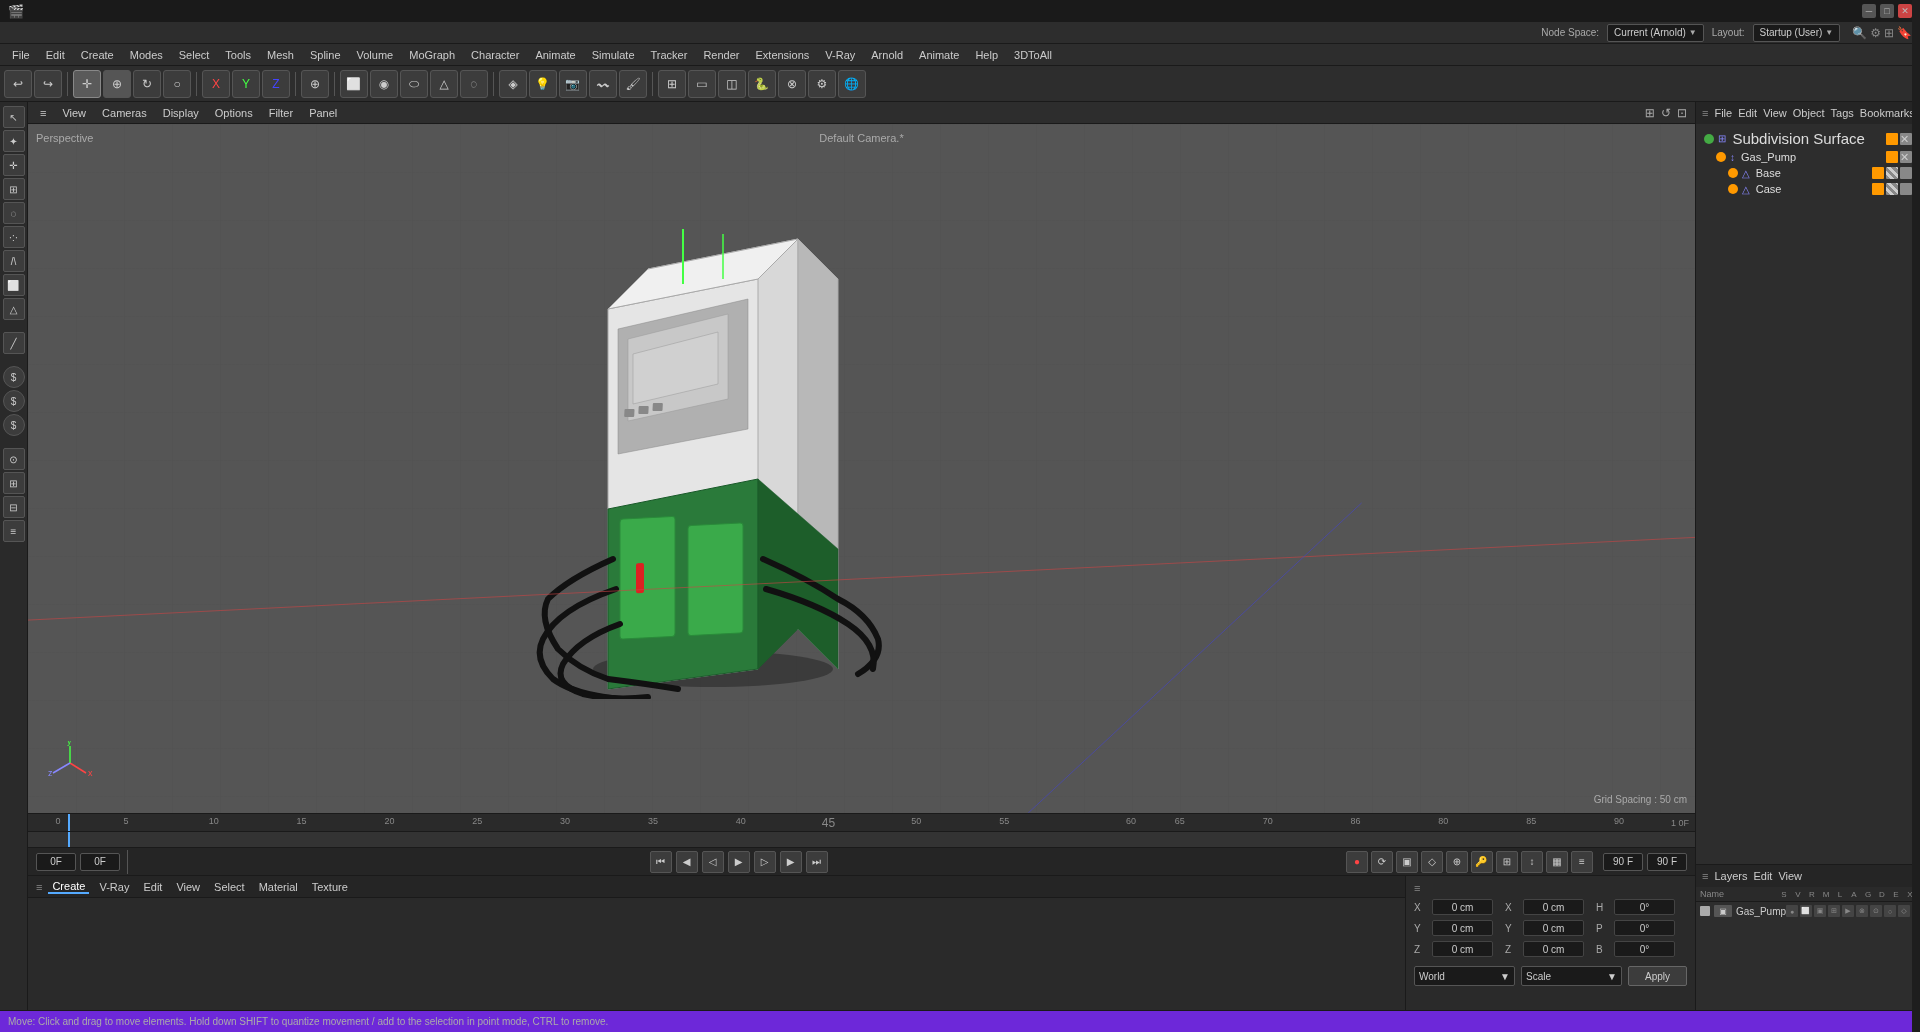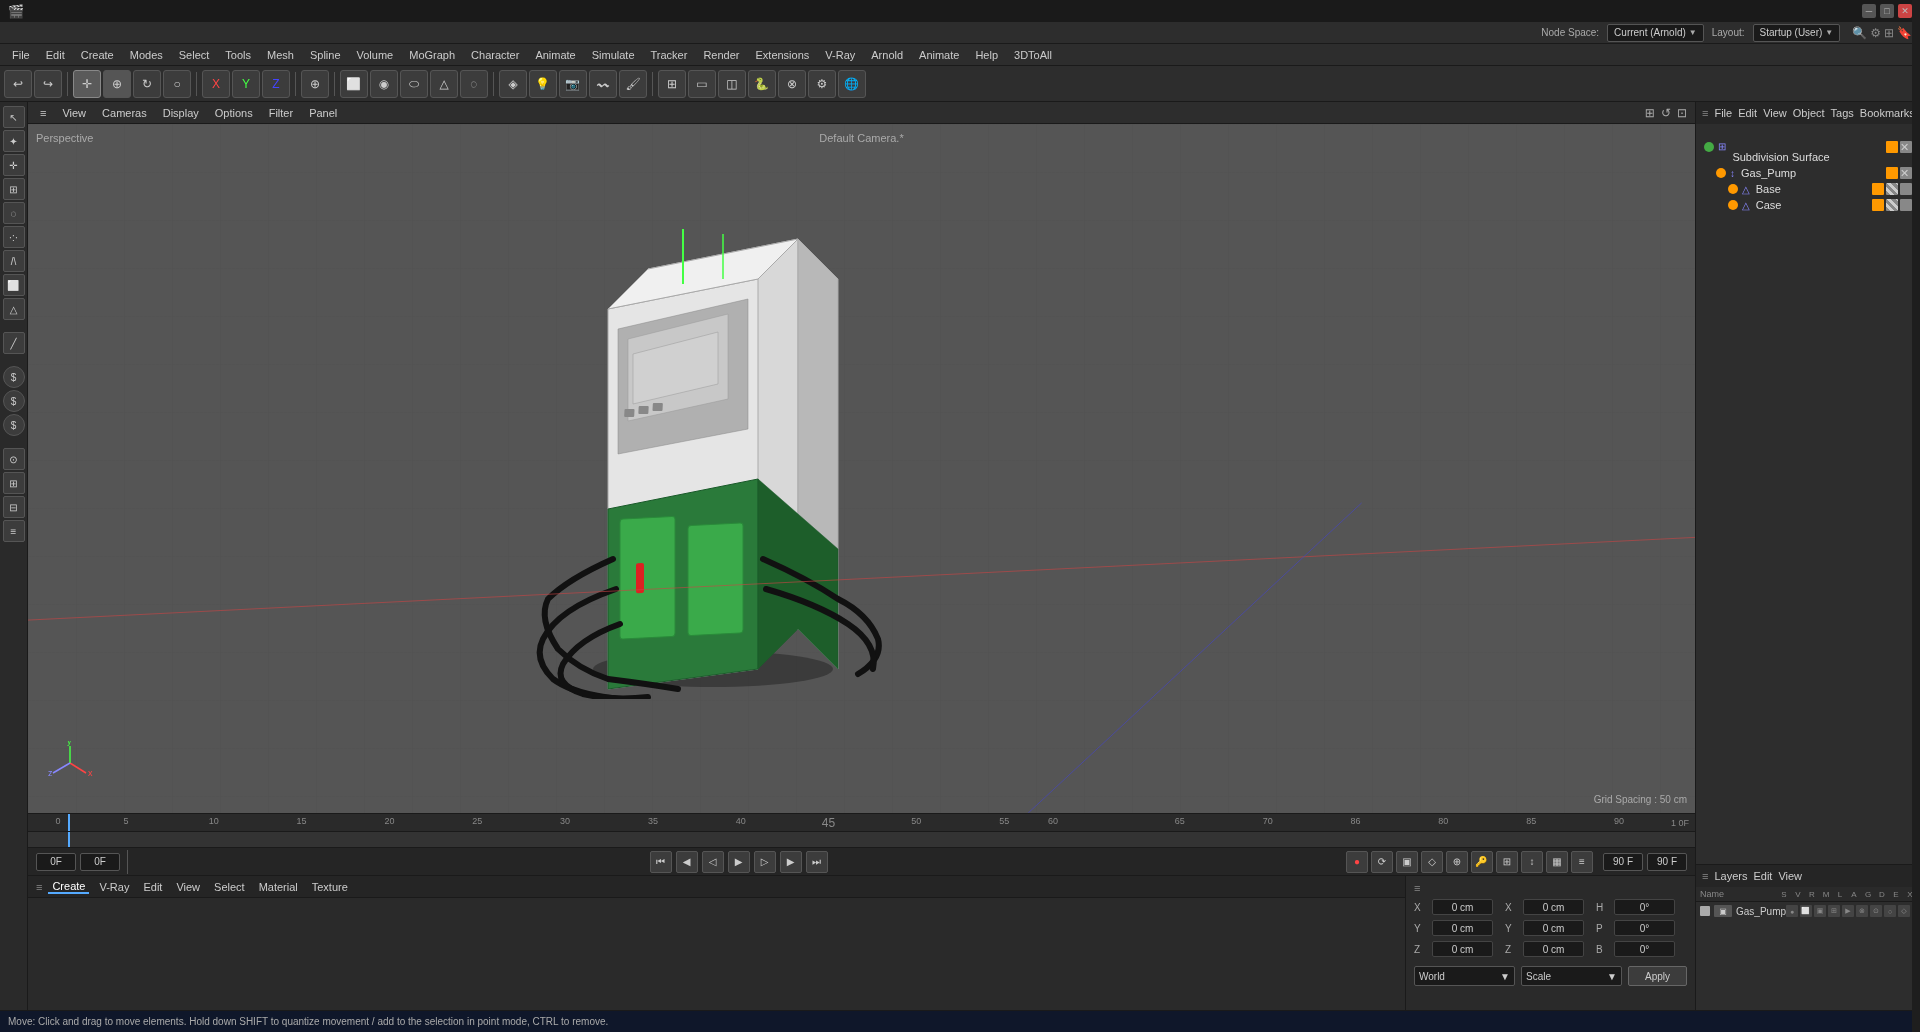--- a/index.html
+++ b/index.html
@@ -436,21 +436,21 @@
           <span style="font-size:9px;color:#888;flex:1;text-align:center;">10</span>
           <span style="font-size:9px;color:#888;flex:1;text-align:center;">15</span>
           <span style="font-size:9px;color:#888;flex:1;text-align:center;">20</span>
           <span style="font-size:9px;color:#888;flex:1;text-align:center;">25</span>
           <span style="font-size:9px;color:#888;flex:1;text-align:center;">30</span>
           <span style="font-size:9px;color:#888;flex:1;text-align:center;">35</span>
           <span style="font-size:9px;color:#888;flex:1;text-align:center;">40</span>
           <span style="font-size:12px;color:#888;flex:1;text-align:center;">45</span>
           <span style="font-size:9px;color:#888;flex:1;text-align:center;">50</span>
           <span style="font-size:9px;color:#888;flex:1;text-align:center;">55</span>
-          <span style="font-size:9px;color:#888;flex:1;text-align:left;">60</span>
+          <span style="font-size:9px;color:#888;flex:1;text-align:right;">60</span>
           <span style="font-size:9px;color:#888;flex:1;text-align:center;">65</span>
           <span style="font-size:9px;color:#888;flex:1;text-align:center;">70</span>
           <span style="font-size:9px;color:#888;flex:1;text-align:center;">86</span>
           <span style="font-size:9px;color:#888;flex:1;text-align:center;">80</span>
           <span style="font-size:9px;color:#888;flex:1;text-align:center;">85</span>
           <span style="font-size:9px;color:#888;flex:1;text-align:center;">90</span>
         </div>
         <div style="display:flex;align-items:center;gap:4px;margin-left:8px;">
           <span style="font-size:9px;color:#888;">1 0F</span>
         </div>
@@ -570,21 +570,21 @@
           <span class="panel-menu">View</span>
           <span class="panel-menu">Object</span>
           <span class="panel-menu">Tags</span>
           <span class="panel-menu">Bookmarks</span>
         </div>
         <div id="obj-tree" style="flex:1;padding:4px;overflow:auto;">
 
           <div class="obj-item" style="padding:2px 4px;">
             <div style="width:10px;height:10px;border-radius:50%;background:#4a4;flex-shrink:0;"></div>
             <span style="font-size:10px;color:#88f;margin-right:2px;">⊞</span>
-            <span style="font-size:11px;color:#ddd;margin-top:21px;">Subdivision Surface</span>
+            <span style="font-size:15px;color:#ddd;">Subdivision Surface</span>
             <div style="display:flex;gap:2px;margin-left:auto;">
               <div style="width:12px;height:12px;background:#f90;border-radius:1px;"></div>
               <div style="width:12px;height:12px;background:#888;border-radius:1px;">✕</div>
             </div>
           </div>
 
           <div class="obj-item" style="padding:2px 4px 2px 16px;">
             <div style="width:10px;height:10px;border-radius:50%;background:#f90;flex-shrink:0;"></div>
             <span style="font-size:10px;color:#88f;margin-right:2px;">↕</span>
             <span style="font-size:11px;color:#ddd;">Gas_Pump</span>
@@ -660,17 +660,17 @@
             <div style="width:12px;height:12px;background:#444;border-radius:1px;display:flex;align-items:center;justify-content:center;font-size:7px;color:#888;cursor:pointer;">✕</div>
           </div>
         </div>
       </div>
 
       <div style="position:absolute;right:0;top:0;width:8px;height:100%;background:#1e1e1e;"></div>
 
     </div>
   </div>
 
-  <div id="bottom-status" style="height:22px;background:#0f172a;display:flex;align-items:center;padding:0 8px;font-size:10px;color:#aaa;border-top:1px solid #1a1a1a;flex-shrink:0;">
+  <div id="bottom-status" style="height:22px;background:#6d28d9;display:flex;align-items:center;padding:0 8px;font-size:10px;color:#aaa;border-top:1px solid #1a1a1a;flex-shrink:0;">
     <span>Move: Click and drag to move elements. Hold down SHIFT to quantize movement / add to the selection in point mode, CTRL to remove.</span>
   </div>
 
 </div>
 
 </body></html>

